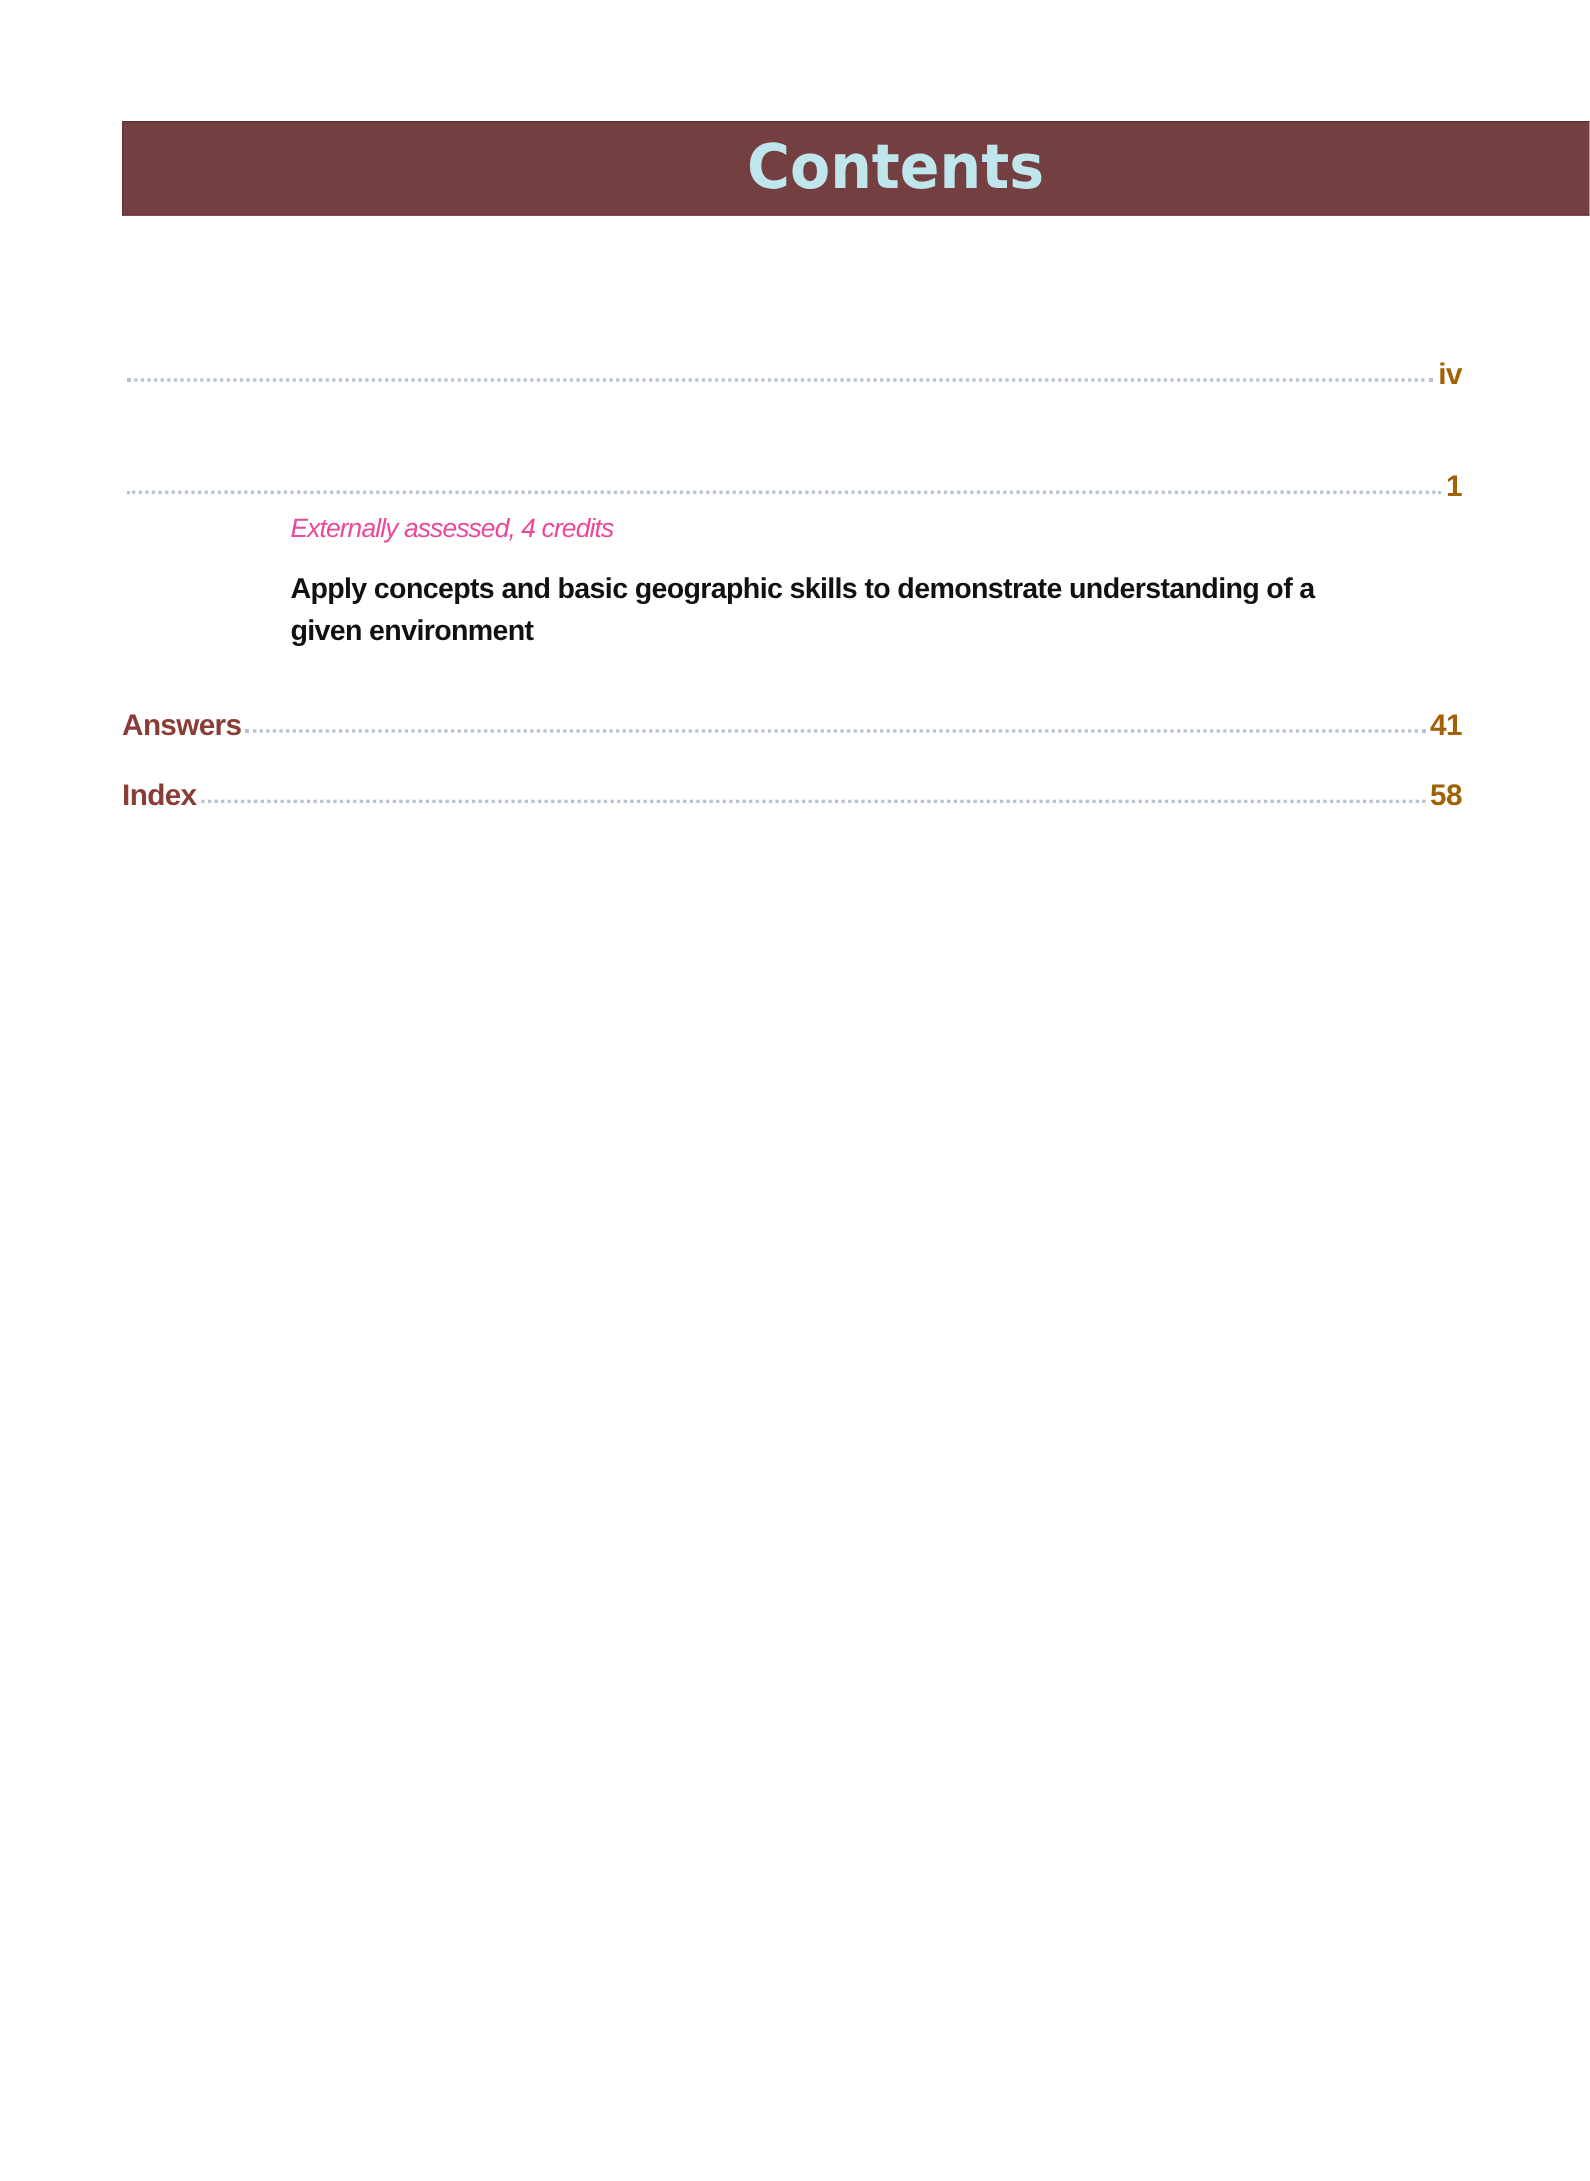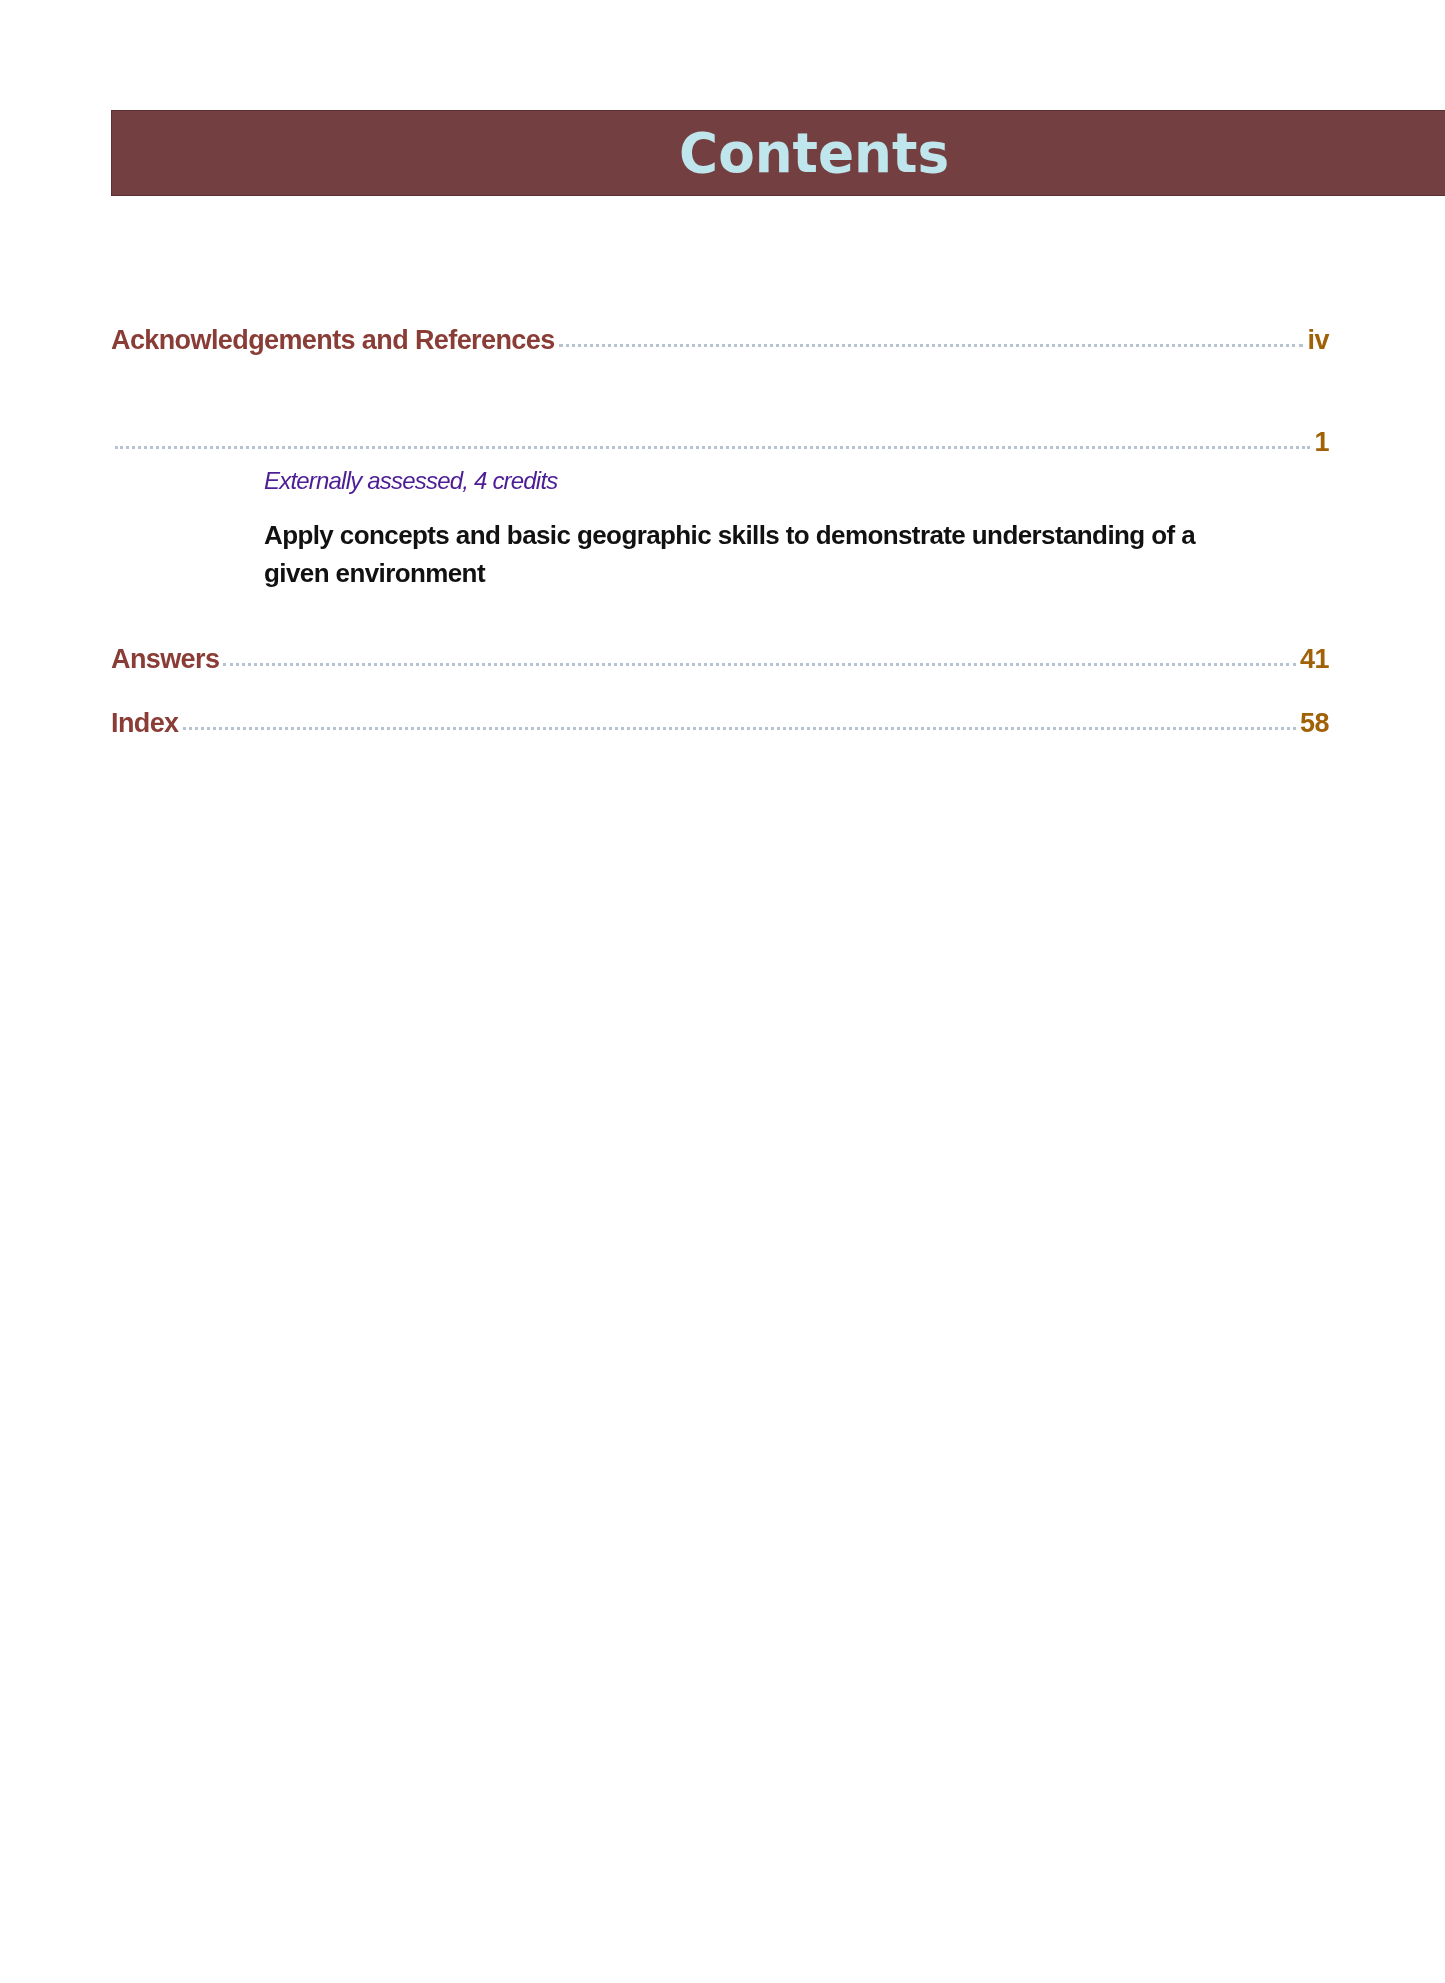--- a/index.html
+++ b/index.html
@@ -81,21 +81,21 @@
       left: 153px;
       width: 1000px;
       color: #111111;
     }
     .sub-credits {
       font-family: "Liberation Sans", sans-serif;
       font-style: italic;
       font-size: 24px;
       line-height: 30px;
       letter-spacing: -0.8px;
-      color: #4c1d95;
+      color: #ec4899;
     }
     .sub-desc {
       font-family: "Liberation Sans", sans-serif;
       font-weight: bold;
       font-size: 26px;
       line-height: 38px;
       letter-spacing: -0.6px;
       color: #111111;
       margin-top: 20px;
       width: 1000px;
@@ -106,21 +106,20 @@
 
 <div class="page">
 
   <div class="title-bar">
     <h1>Contents</h1>
   </div>
 
   <div class="toc">
 
     <div class="toc-row" style="top: 128px;">
-      <span class="toc-label">Acknowledgements and References</span>
       <span class="toc-leader"></span>
       <span class="toc-page">iv</span>
     </div>
 
     <div class="toc-row" style="top: 230px;">
       <span class="toc-leader"></span>
       <span class="toc-page">1</span>
     </div>
 
     <div class="sub-block" style="top: 270px;">

